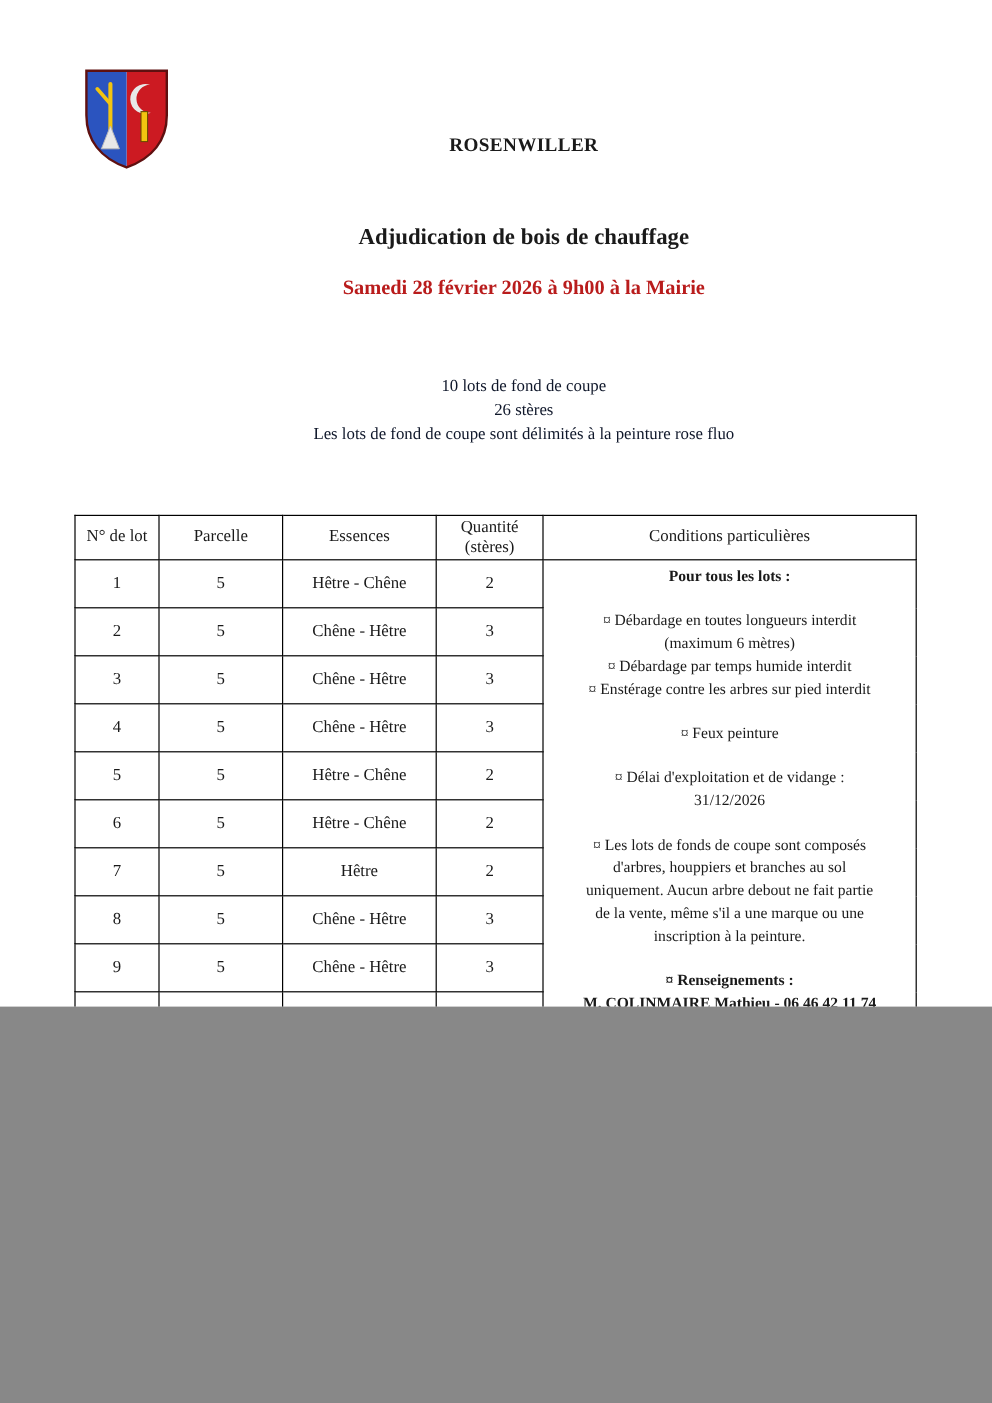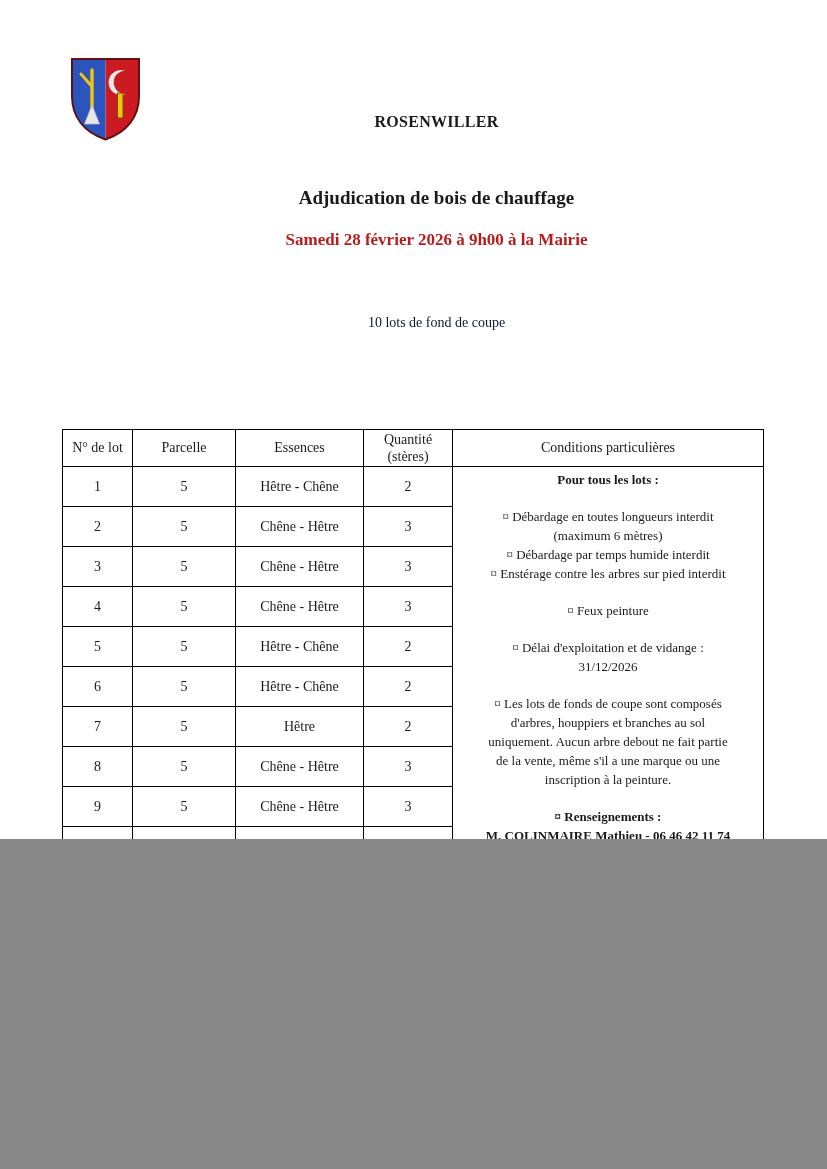--- a/index.html
+++ b/index.html
@@ -78,20 +78,22 @@
       <rect x="49.5" y="37" width="5.5" height="25" fill="#f2c410" stroke="#6b4a00" stroke-width="0.9"></rect>
     </g>
   </svg>
 
   <div class="center-col commune">ROSENWILLER</div>
   <div class="center-col doc-title">Adjudication de bois de chauffage</div>
   <div class="center-col date-line" style="color:#b91c1c;">Samedi 28 février 2026 à 9h00 à la Mairie</div>
 
   <div class="center-col intro">
     <div>10 lots de fond de coupe</div>
+    <div>26 stères</div>
+    <div>Les lots de fond de coupe sont délimités à la peinture rose fluo</div>
   </div>
 
   <table class="lots">
     <colgroup>
       <col style="width:70px">
         <col style="width:103px">
         <col style="width:128px">
       <col style="width:89px">
         <col style="width:311px">
     </colgroup>

